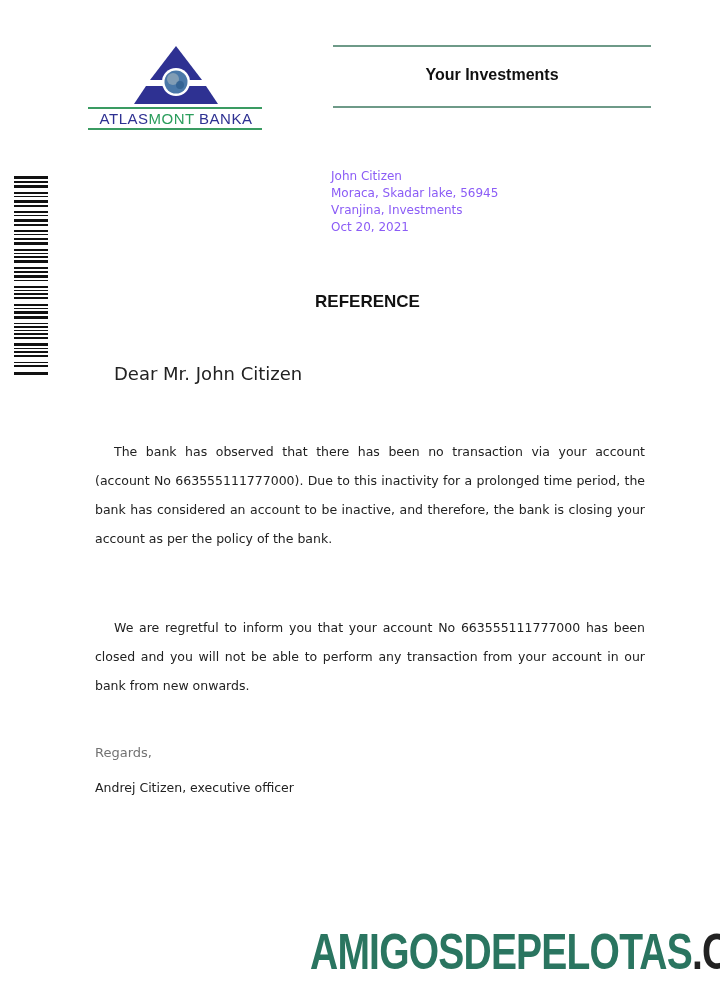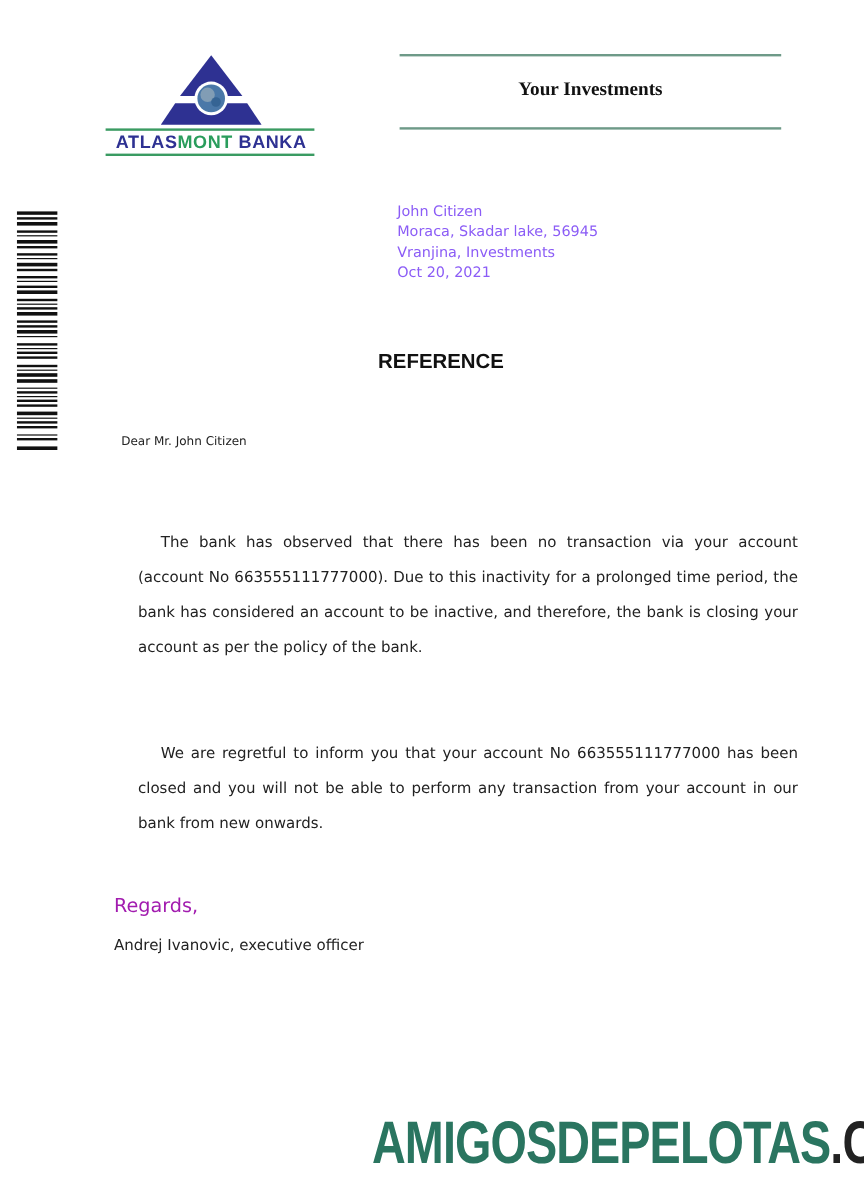--- a/index.html
+++ b/index.html
@@ -2,35 +2,35 @@
 <html><head>
   <meta charset="utf-8">
   <style>
     html, body { margin:0; padding:0; }
     body { width:720px; height:1000px; background:#ffffff; position:relative; overflow:hidden;
            font-family:"DejaVu Sans", "Liberation Sans", sans-serif; color:#1a1a1a; }
     .abs { position:absolute; }
     .logo { left:88px; top:44px; width:176px; height:90px; }
     .logo svg { position:absolute; left:0; top:0; }
     .logo-text { position:absolute; left:0; top:66px; width:176px; text-align:center; font-family:"Liberation Sans", sans-serif;
-                 font-weight:bold; font-size:15px; letter-spacing:0.5px; color:#2e3192; }
+                 font-weight:normal; font-size:15px; letter-spacing:0.5px; color:#2e3192; }
     .logo-text .mont { color:#2a9d5c; }
     .logo-rule { position:absolute; left:0; width:174px; height:2px; background:#3a9b62; }
     .hdr-line { left:333px; width:318px; height:2px; background:#6e9a88; }
-    .hdr-title { left:333px; width:318px; top:66px; text-align:center; font-family:Liberation Serif, serif;
+    .hdr-title { left:333px; width:318px; top:66px; text-align:center; font-family:Liberation Sans, sans-serif;
                  font-weight:bold; font-size:16px; color:#111; }
     .address { left:331px; top:168px; font-size:12px; line-height:17px; color:#8b5cf6; }
     .barcode { left:14px; top:176px; width:34px; height:202px; }
     .ref { left:0; width:735px; top:292px; text-align:center; font-family:"Liberation Sans", sans-serif; font-weight:bold;
            font-size:17px; color:#111; }
-    .greeting { left:101px; top:363px; font-size:10px; color:#222; }
-    .para { left:95px; width:550px; font-size:12.5px; line-height:29px; color:#222; text-align:justify; text-indent:19px;margin-left:20px; }
+    .greeting { left:114px; top:363px; font-size:18px; color:#222; }
+    .para { left:95px; width:550px; font-size:12.5px; line-height:29px; color:#222; text-align:justify; text-indent:19px; }
     .p1 { top:437px; }
     .p2 { top:613px; }
-    .regards { left:95px; top:745px; font-size:16px; color:#a21caf; }
+    .regards { left:95px; top:745px; font-size:13px; color:#737373; }
     .sig { left:95px; top:780px; font-size:12.5px; color:#222; }
     .watermark { left:310px; top:924px; font-family:"Liberation Sans", sans-serif; font-weight:bold; font-size:50px;
                  letter-spacing:-1px; transform:scaleX(0.78); transform-origin:left top; white-space:nowrap; line-height:56px; }
     .wm-green { color:#2a7560; }
     .wm-dark { color:#222222; }
   </style>
 </head>
 <body>
 
 <div class="abs logo">
@@ -109,15 +109,15 @@
 </div>
 
 <div class="abs ref">REFERENCE</div>
 
 <div class="abs greeting">Dear Mr. John Citizen</div>
 
 <div class="abs para p1">The bank has observed that there has been no transaction via your account (account No 663555111777000). Due to this inactivity for a prolonged time period, the bank has considered an account to be inactive, and therefore, the bank is closing your account as per the policy of the bank.</div>
 <div class="abs para p2">We are regretful to inform you that your account No 663555111777000 has been closed and you will not be able to perform any transaction from your account in our bank from new onwards.</div>
 
 <div class="abs regards">Regards,</div>
-<div class="abs sig">Andrej Ivanovic, executive officer</div>
+<div class="abs sig">Andrej Citizen, executive officer</div>
 
 <div class="abs watermark"><span class="wm-green">AMIGOSDEPELOTAS</span><span class="wm-dark">.COM</span></div>
 
 </body></html>

